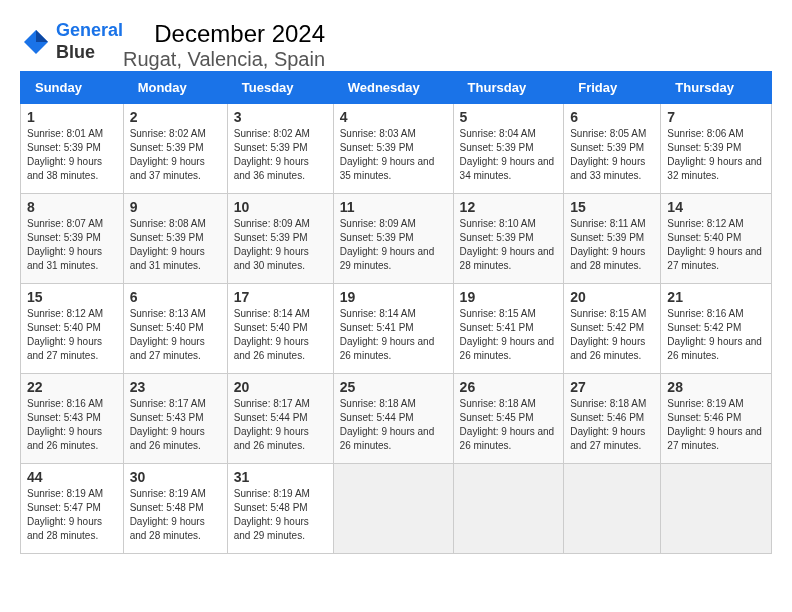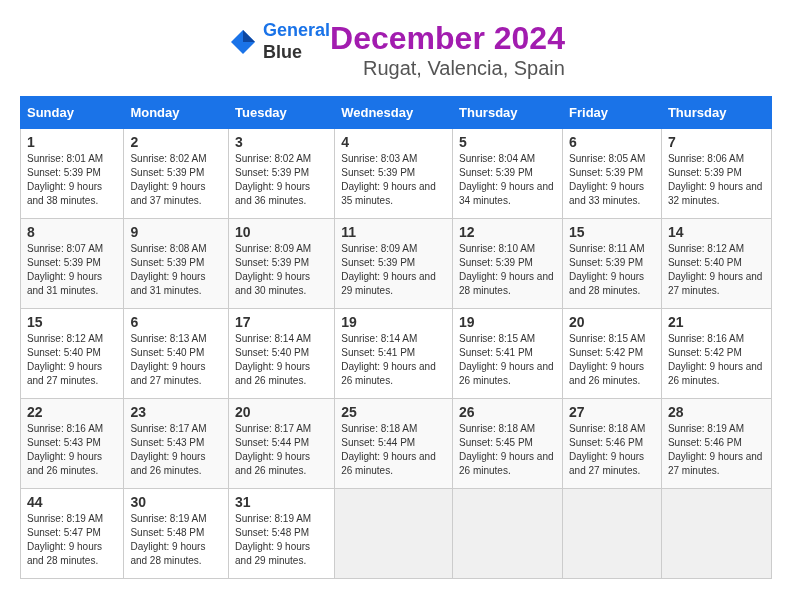--- a/index.html
+++ b/index.html
@@ -5,23 +5,22 @@
     * { box-sizing: border-box; margin: 0; padding: 0; }
     body {
       font-family: Arial, sans-serif;
       background: #fff;
       width: 792px;
       min-height: 612px;
       padding: 20px;
     }
     .header-section {
       display: flex;
-      justify-content: center;
+      justify-content: flex-start;
       align-items: flex-start;
-      margin-bottom: 16px;
     }
     .logo {
       display: flex;
       align-items: center;
       gap: 4px;
     }
     .logo-text {
       font-size: 18px;
       font-weight: bold;
       color: #333;
@@ -31,38 +30,38 @@
       color: #1a73e8;
     }
     .logo-icon {
       width: 32px;
       height: 32px;
     }
     .title-area {
       text-align: right;
     }
     .month-title {
-      font-size: 32px;
-      font-weight: bold;
-      color: #a21caf;
+      font-size: 24px;
+      font-weight: normal;
+      color: #000000;
     }
     .location-subtitle {
       font-size: 20px;
       color: #555;
     }
     .calendar-table {
       width: 100%;
       border-collapse: collapse;
       font-size: 11px;
     }
     .calendar-table th {
       background-color: #1a73e8;
       color: #fff;
       text-align: left;
-      padding: 8px 6px;
+      padding: 8px 14px;
       font-size: 13px;
       font-weight: bold;
       border: 1px solid #1a73e8;
     }
     .calendar-table td {
       border: 1px solid #ccc;
       vertical-align: top;
       padding: 5px 6px;
       min-height: 80px;
       height: 90px;

